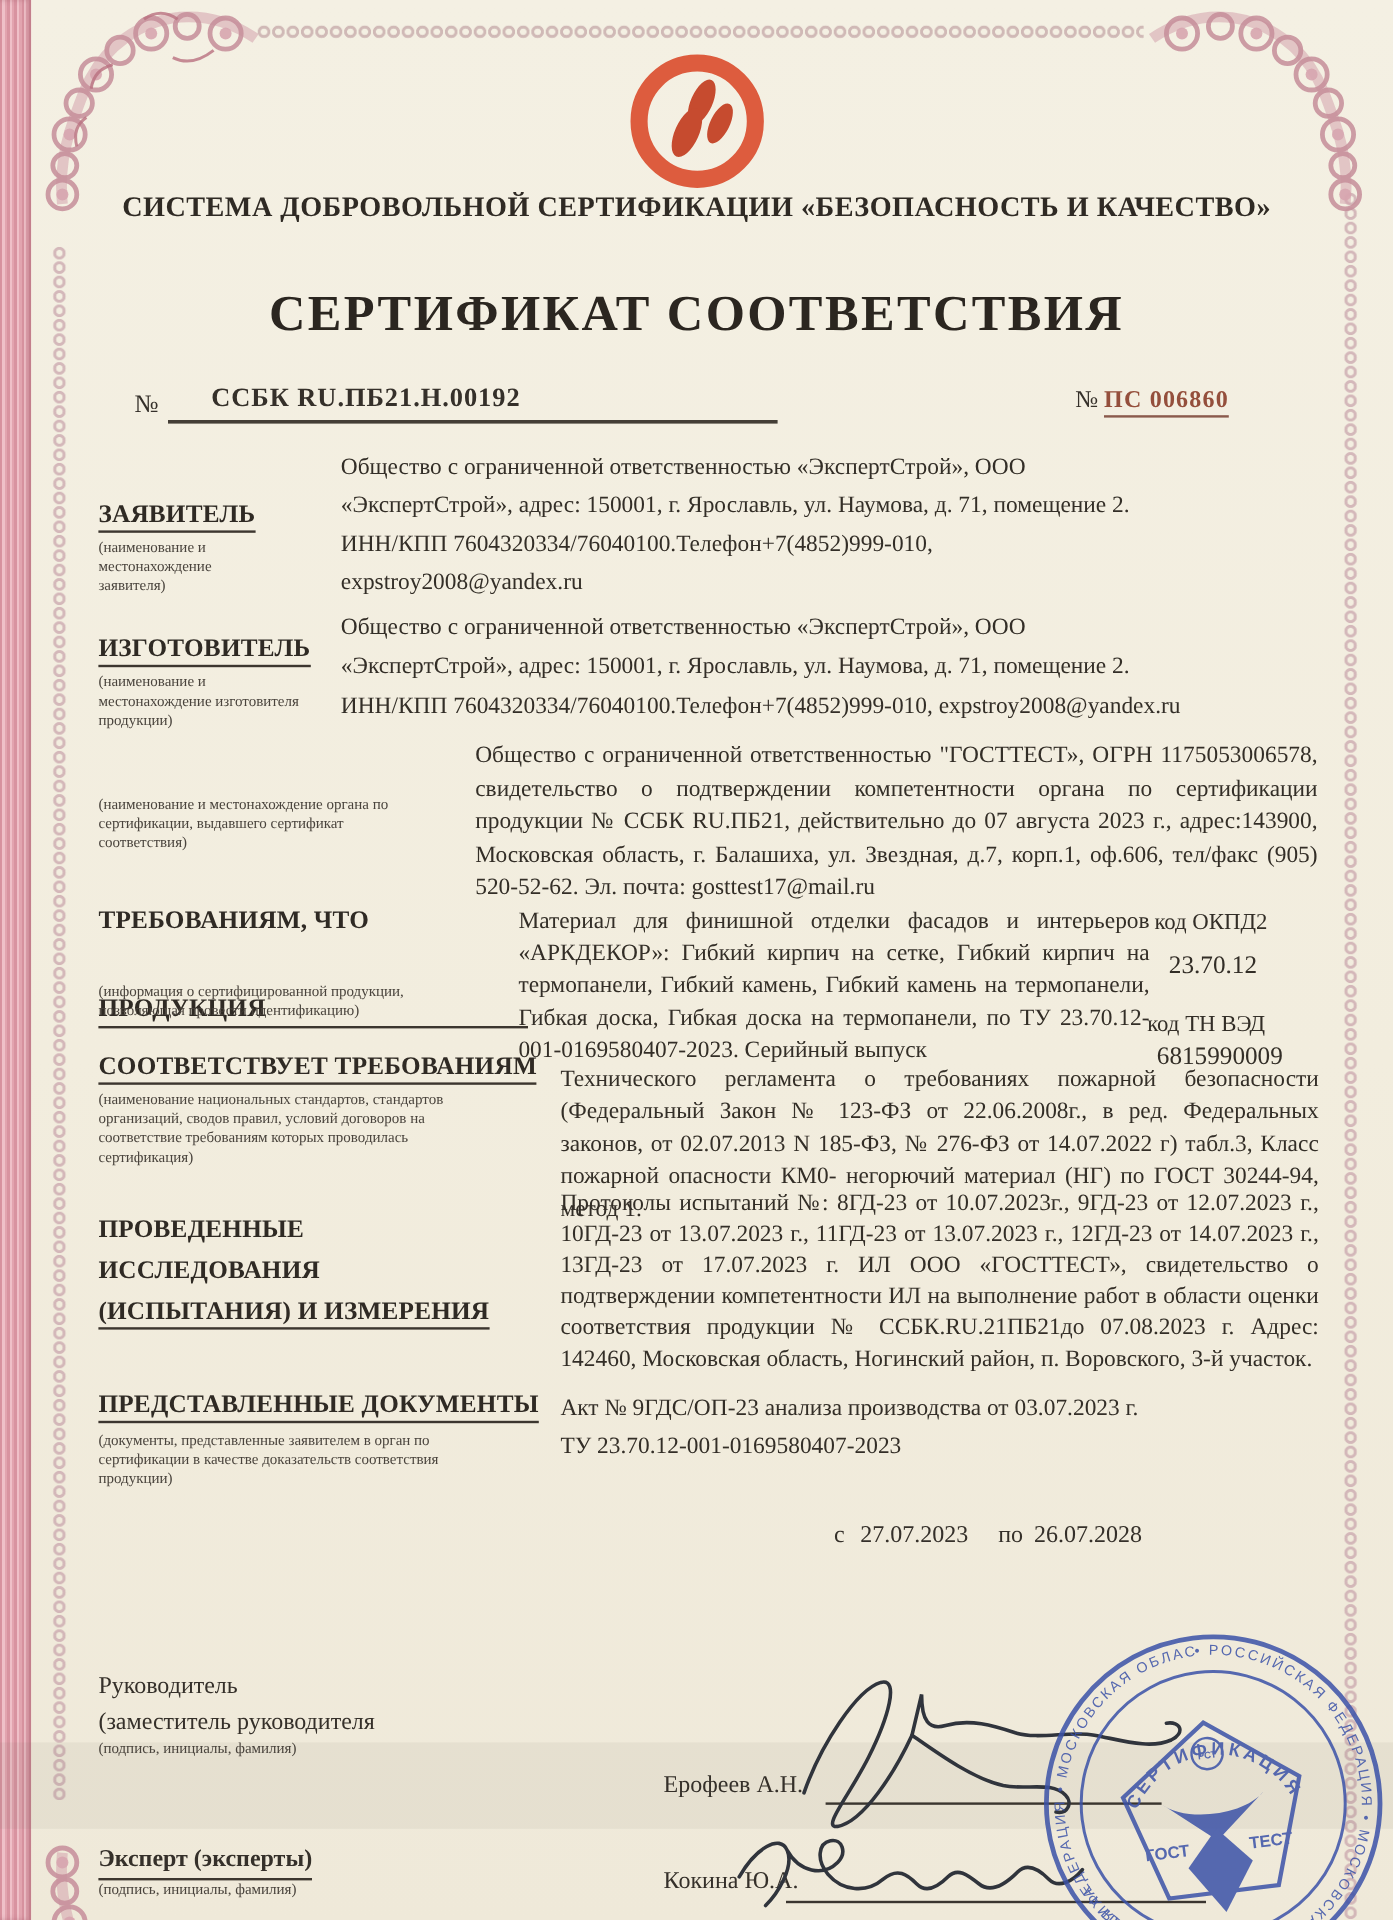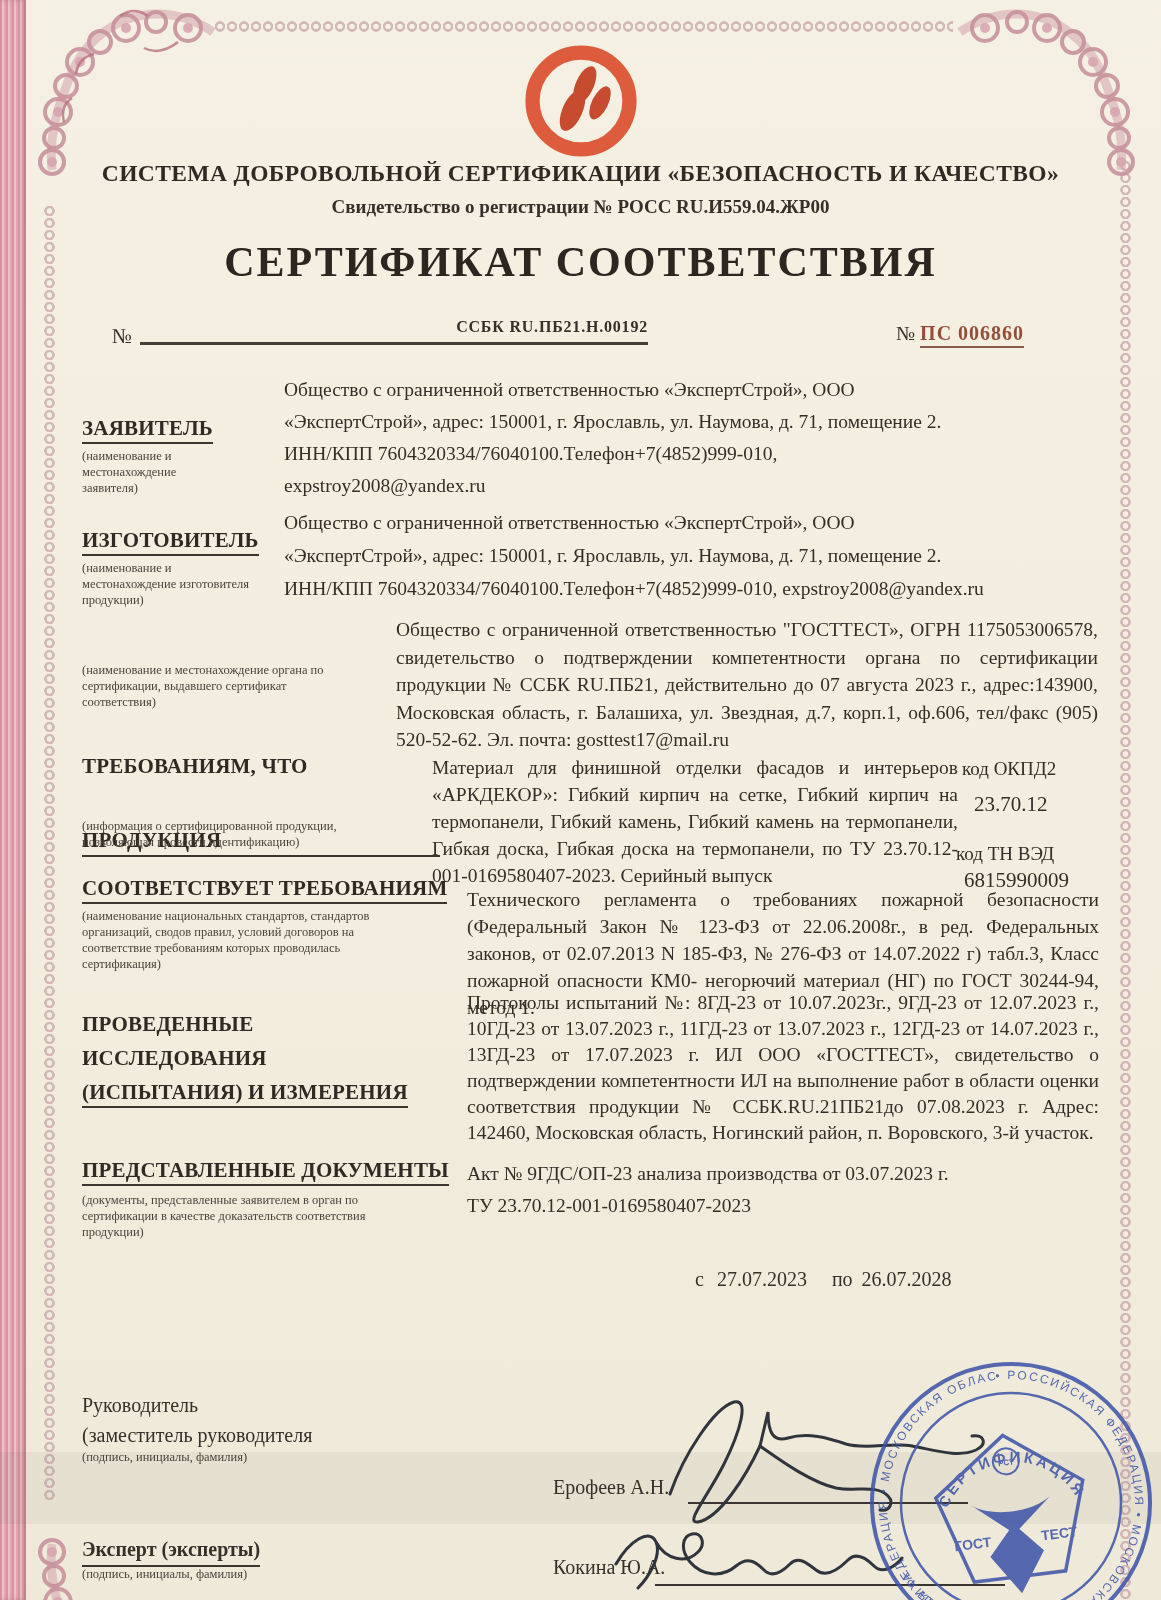--- a/index.html
+++ b/index.html
@@ -26,21 +26,21 @@
   .corner-tr{right:16px;top:2px;transform:scaleX(-1);}
   .corner-bl{left:28px;top:1502px;transform:scaleY(-1);}
   .scan-band{position:absolute;left:0;right:0;top:1452px;height:72px;background:rgba(95,95,85,.07);}
   
   .logo{position:absolute;left:524px;top:44px;}
   .sys-title{position:absolute;left:0;right:0;top:160px;text-align:center;font-weight:bold;font-size:23.5px;letter-spacing:.4px;color:#2f2a24;}
   .reg-line{position:absolute;left:0;right:0;top:196px;text-align:center;font-weight:bold;font-size:19px;color:#35302a;}
   .doc-title{position:absolute;left:0;right:0;top:238px;text-align:center;font-weight:bold;font-size:42px;letter-spacing:2px;color:#2b2620;}
   .num-row{position:absolute;left:0;top:318px;width:100%;font-size:22px;}
   .num-sign{position:absolute;left:112px;top:6px;font-size:21px;}
-  .cert-num{position:absolute;left:140px;top:0;width:472px;border-bottom:3px solid #443e36;padding:0 0 6px 36px;font-weight:bold;font-size:16px;letter-spacing:.8px;text-align:right;}
+  .cert-num{position:absolute;left:140px;top:0;width:472px;border-bottom:3px solid #443e36;padding:0 0 6px 36px;font-weight:bold;font-size:22px;letter-spacing:.8px;}
   .blank-num{position:absolute;left:896px;top:4px;font-size:20px;}
   .blank-num .val{color:#944f3c;font-weight:bold;border-bottom:2px solid #8a5a4c;padding-bottom:2px;letter-spacing:1px;}
   
   .sec-label{position:absolute;left:82px;font-weight:bold;font-size:21px;color:#2f2a24;letter-spacing:.2px;}
   .u{border-bottom:2.5px solid #3c362f;padding-bottom:1px;display:inline-block;}
   .sec-sub{position:absolute;left:82px;font-size:12.5px;line-height:16px;color:#4a443d;white-space:pre-line;}
   .sec-text{position:absolute;font-size:19.5px;color:#332e27;}
   .loose{line-height:32px;white-space:pre-line;}
   .dense{line-height:27px;text-align:justify;}
   .codes{position:absolute;font-size:19px;color:#332e27;}
@@ -142,21 +142,20 @@
   <svg class="logo" width="114" height="114" viewBox="0 0 120 120">
     <circle cx="60" cy="60" r="51" fill="none" stroke="#dd5c3e" stroke-width="15"></circle>
     <g fill="#c64b2f">
       <ellipse cx="64" cy="43" rx="9.5" ry="21" transform="rotate(24 64 43)"></ellipse>
       <ellipse cx="80" cy="62" rx="8.5" ry="19" transform="rotate(26 80 62)"></ellipse>
       <ellipse cx="51" cy="70" rx="10.5" ry="23" transform="rotate(24 51 70)"></ellipse>
     </g>
   </svg>
 
   <div class="sys-title">СИСТЕМА ДОБРОВОЛЬНОЙ СЕРТИФИКАЦИИ «БЕЗОПАСНОСТЬ И КАЧЕСТВО»</div>
-  <div class="reg-line">Свидетельство о регистрации № РОСС RU.И559.04.ЖР00</div>
   <div class="doc-title">СЕРТИФИКАТ СООТВЕТСТВИЯ</div>
 
   <div class="num-row">
     <span class="num-sign">№</span>
     <span class="cert-num">ССБК RU.ПБ21.Н.00192</span>
     <span class="blank-num">
       <span>№</span>
       <span class="val">ПС  006860</span>
     </span>
   </div>

